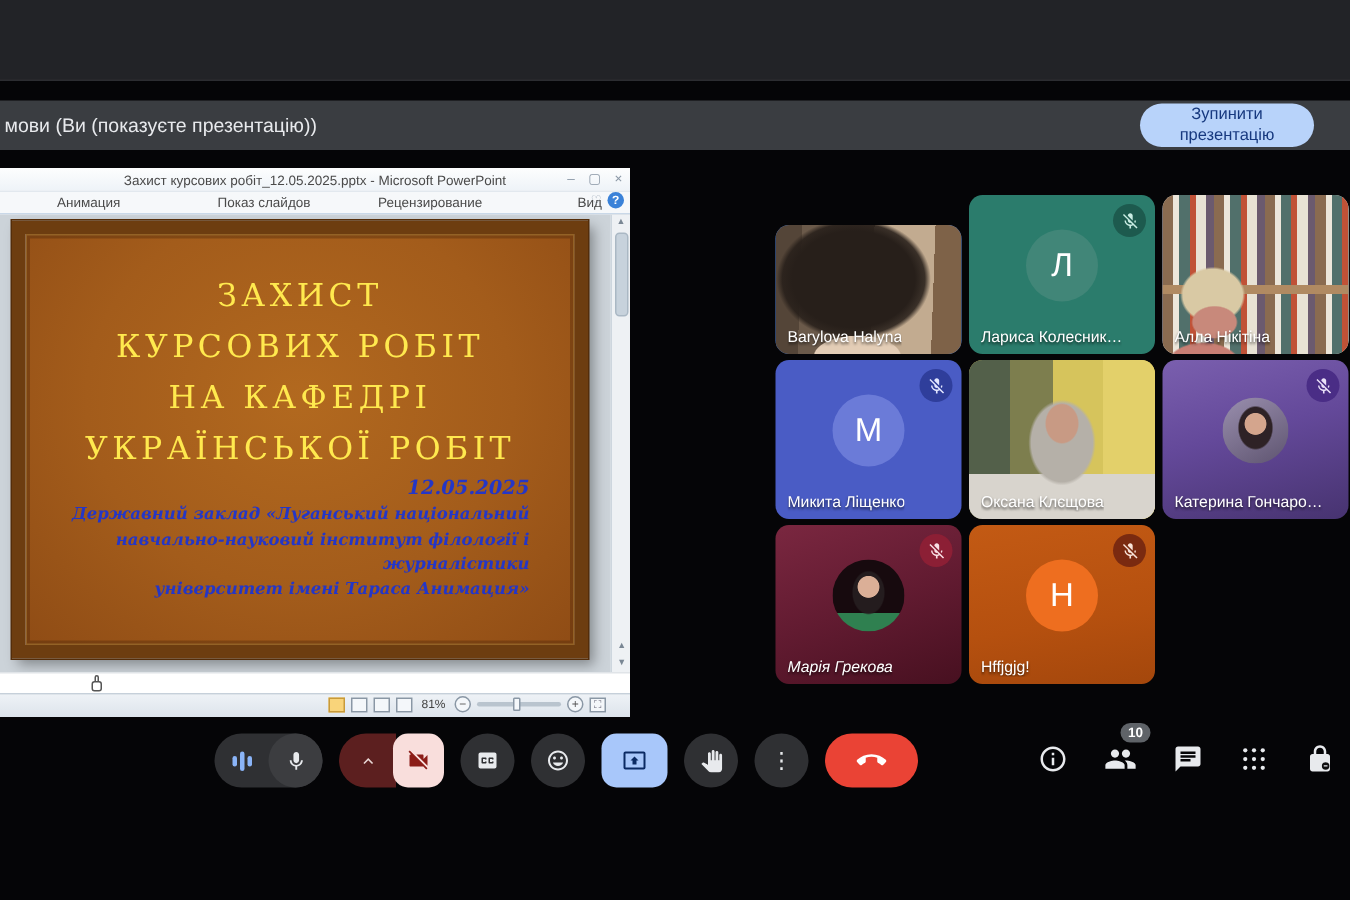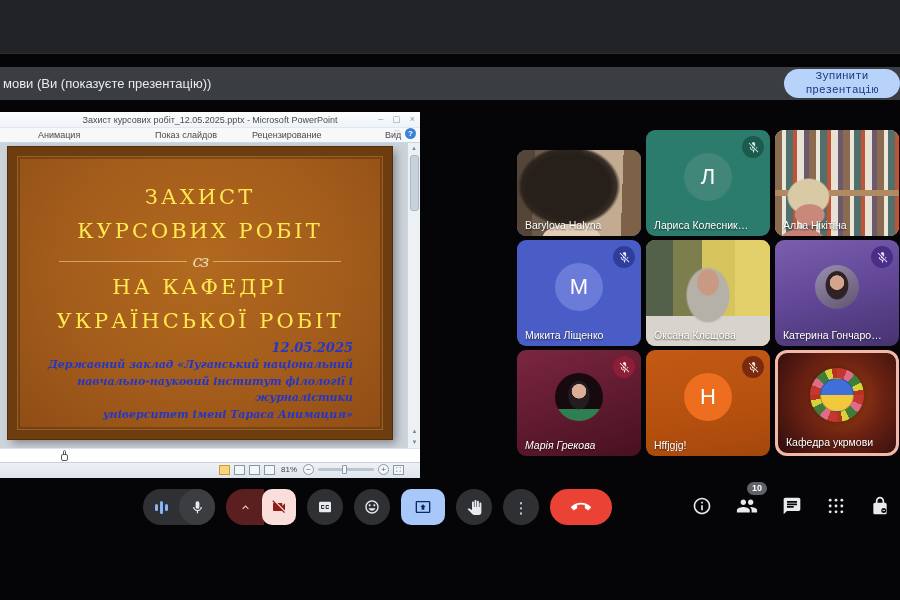--- a/index.html
+++ b/index.html
@@ -10,35 +10,35 @@
   }
 
   
   .top-strip { position:absolute; left:0; top:0; width:900px; height:54px;
     background:#222327; border-bottom:1px solid #2c2d31; }
 
   
   .present-bar { position:absolute; left:0; top:67px; width:900px; height:33px;
     background:#3a3d41; display:flex; align-items:center; }
   .present-bar-title { color:#e8eaed; font-size:13px; margin-left:3px; white-space:nowrap; }
-  .stop-btn { position:absolute; right:0; top:2px; width:116px; height:29px;
+  .stop-btn { position:absolute; right:24px; top:2px; width:116px; height:29px;
     background:#b8d3fa; color:#17folder3a8f; color:#17397f; border:none; border-radius:15px;
-    font-family:Liberation Mono, monospace; font-size:11px; line-height:1.2; font-weight:500;
+    font-family:Liberation Sans, sans-serif; font-size:11px; line-height:1.2; font-weight:500;
     display:flex; align-items:center; justify-content:center; text-align:center; padding:2px 8px; cursor:pointer; }
 
   
   .ppt { position:absolute; left:0; top:112px; width:420px; height:362px; background:#fff; }
   .ppt-titlebar { position:relative; height:16px; background:linear-gradient(#fdfefe,#eef3f8);
     border-bottom:1px solid #e2e8ee; }
   .ppt-title { text-align:center; font-size:9px; color:#4a4a4a; line-height:16px; white-space:nowrap; }
   .win-controls { position:absolute; right:5px; top:1px; display:flex; gap:9px; }
   .win-controls span { color:#8a97a5; font-size:9px; line-height:13px; }
   .ppt-menubar { position:relative; height:15px; background:#f6f8fa; border-bottom:1px solid #c9d8e8; }
   .menu-item { position:absolute; top:0; font-size:9px; color:#4a4a4a; line-height:15px; cursor:default; }
-  .m0{left:38px;} .m1{left:155px;} .m2{left:252px;} .m3{left:385px;}
+  .m0{left:38px;} .m1{left:145px;} .m2{left:252px;} .m3{left:385px;}
   .help-cluster { position:absolute; right:4px; top:0px; display:flex; gap:4px; align-items:center; }
   .heart-icon { color:#9aa7b5; font-size:8px; }
   .help-icon { width:11px; height:11px; border-radius:50%; background:#3b82d8; color:#fff;
     font-size:8px; font-weight:bold; display:flex; align-items:center; justify-content:center; }
 
   .ppt-canvas { position:relative; height:305px; background:#ccd3d9; overflow:hidden; }
   .slide { position:absolute; left:8px; top:4px; width:384px; height:292px;
     background:radial-gradient(ellipse at 50% 40%, #b2691f 0%, #a35c1b 55%, #8f4c15 100%);
     border:9px solid #6d3d10; outline:1px solid #542d0a;
     box-shadow: inset 0 0 0 1px #936226, inset 0 0 0 3px rgba(70,35,8,.35), 4px 4px 8px rgba(0,0,0,.35);
@@ -215,25 +215,20 @@
         <span class="help-icon">?</span>
       </div>
     </div>
 
     <div class="ppt-canvas">
       <div class="slide">
         <div class="slide-title">
           <div>ЗАХИСТ</div>
           <div>КУРСОВИХ РОБІТ</div>
         </div>
-        <div class="ornament-row">
-          <span class="rule"></span>
-          <span class="ornament">cз</span>
-          <span class="rule"></span>
-        </div>
         <div class="slide-subtitle">
           <div>НА КАФЕДРІ</div>
           <div>УКРАЇНСЬКОЇ РОБІТ</div>
         </div>
         <div class="slide-date">12.05.2025</div>
         <div class="slide-info">
           <div>Державний заклад «Луганський національний</div>
           <div>навчально-науковий інститут філології і журналістики</div>
           <div>університет імені Тараса Анимация»</div>
         </div>
@@ -332,24 +327,20 @@
     <div class="tile t8">
       <div class="avatar">H</div>
       <span class="badge">
         <svg width="13" height="13" viewBox="0 0 24 24">
             <path fill="currentColor" d="M19 11h-1.7c0 .74-.16 1.43-.43 2.05l1.23 1.23c.56-.98.9-2.09.9-3.28zm-4.02.17c0-.06.02-.11.02-.17V5c0-1.66-1.34-3-3-3S9 3.34 9 5v.18l5.98 5.99zM4.27 3 3 4.27l6.01 6.01V11c0 1.66 1.33 3 2.99 3 .22 0 .44-.03.65-.08l1.66 1.66c-.71.33-1.5.52-2.31.52-2.76 0-5.3-2.1-5.3-5.1H5c0 3.41 2.72 6.23 6 6.72V21h2v-3.28c.91-.13 1.77-.45 2.54-.9L19.73 21 21 19.73 4.27 3z"></path>
           </svg>
       </span>
       <span class="tile-name">Hffjgjg!</span>
     </div>
 
-    <div class="tile t9">
-      <div class="logo-circle"></div>
-      <span class="tile-name">Кафедра укрмови</span>
-    </div>
 
   </div>
 
   <div class="controls">
     <div class="mic-group">
       <span class="waveform">
           <i class="wf1"></i>
           <i class="wf2"></i>
           <i class="wf3"></i>
         </span>

